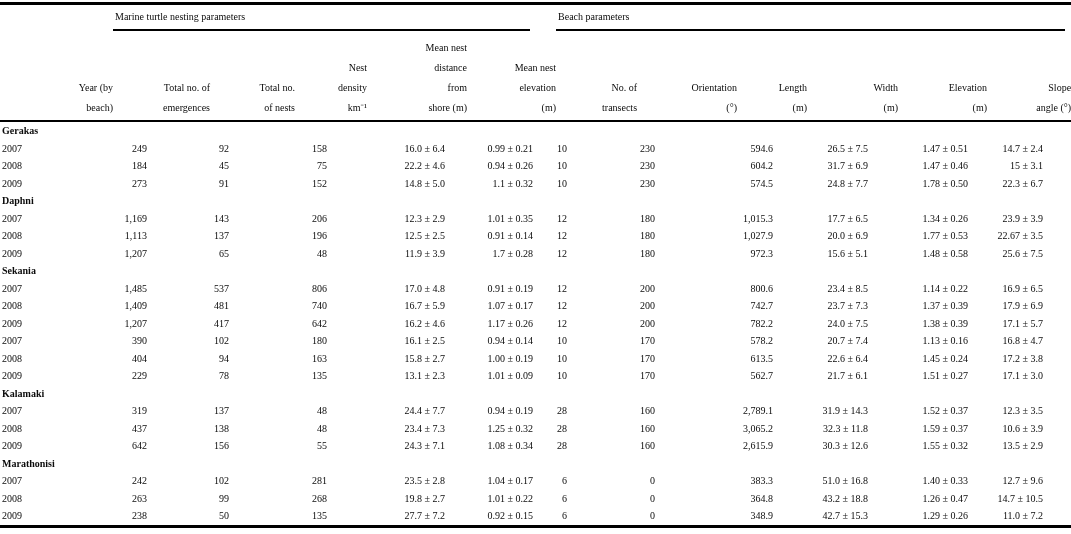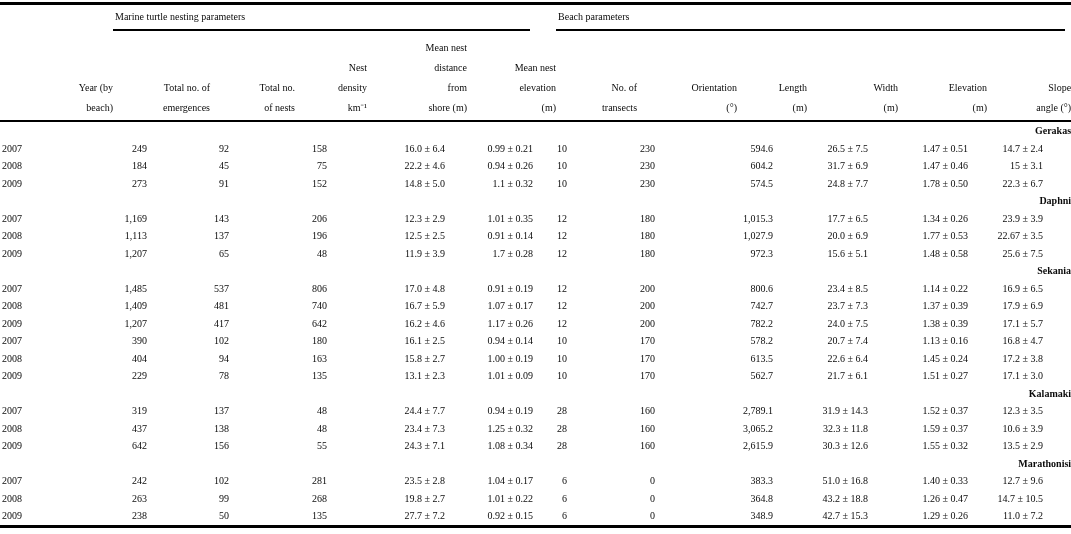--- a/index.html
+++ b/index.html
@@ -44,21 +44,21 @@
   tbody td {
     height: 17.5px;
     padding: 0;
     line-height: 17.5px;
     text-align: right;
     white-space: nowrap;
     overflow: visible;
   }
   tbody tr.beach-row td {
     font-weight: bold;
-    text-align: right;
+    text-align: left;
     padding-left: 2px;
   }
   td.c1  { text-align: left; padding-left: 2px; }
   td.c2  { padding-right: 63px; }
   td.c3  { padding-right: 66px; }
   td.c4  { padding-right: 40px; }
   td.c5  { padding-right: 22px; }
   td.c6  { padding-right: 23px; }
   td.c7  { padding-right: 70px; }
   td.c8  { padding-right: 82px; }

